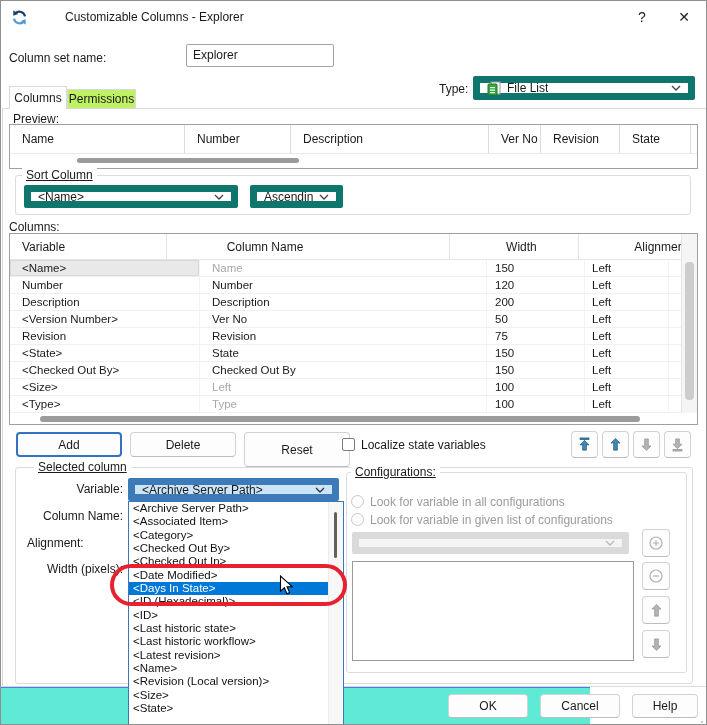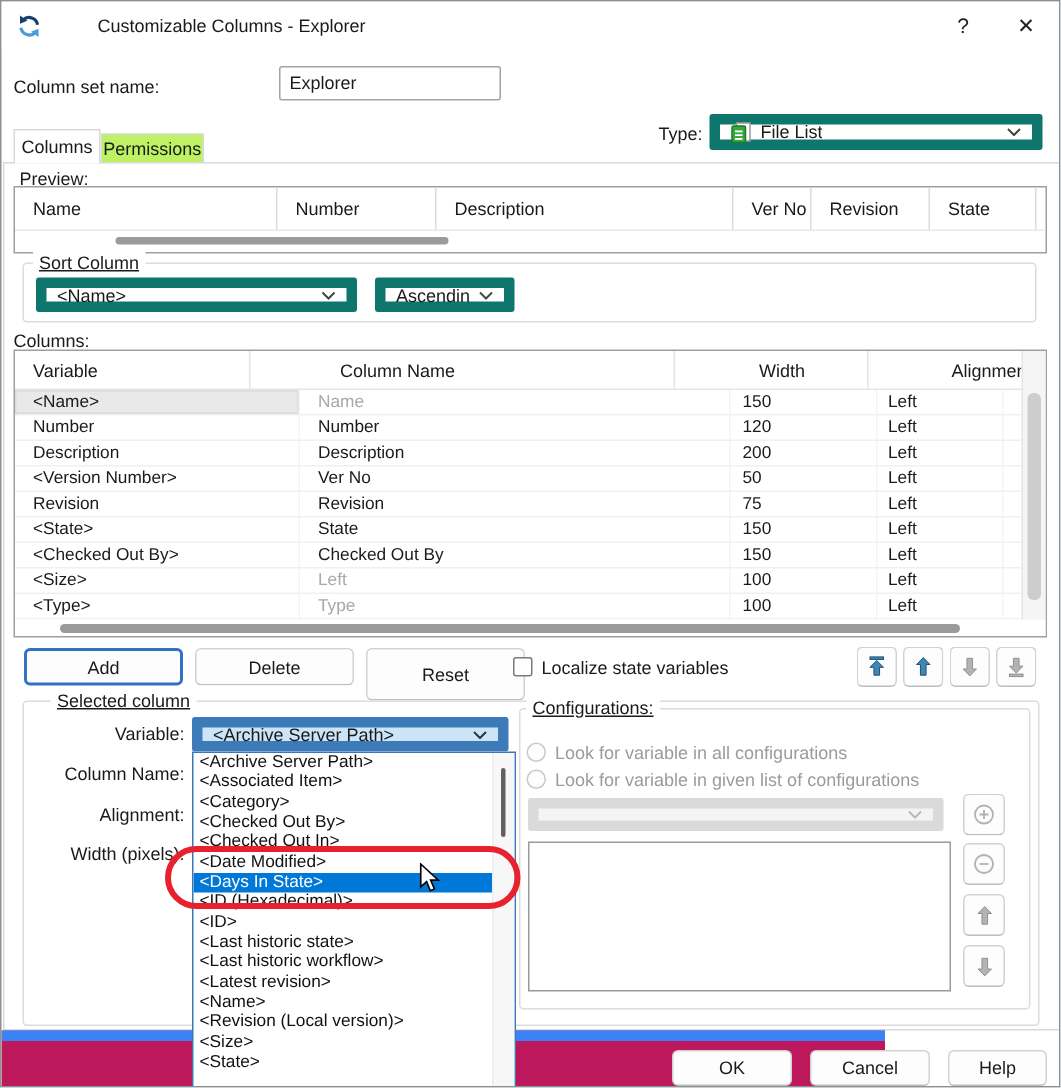--- a/index.html
+++ b/index.html
@@ -55,21 +55,21 @@
   .radio{position:absolute;width:13px;height:13px;border:1px solid #c9c9c9;border-radius:50%;background:#fdfdfd;}
   .dis-lbl{color:#9b9b9b;}
   .listbox{position:absolute;border:1px solid #9a9a9a;background:#fff;}
   
   .dd{position:absolute;left:127px;top:500px;width:216px;height:225px;background:#fff;border:1px solid #3a76b9;overflow:hidden;z-index:45;padding-right:15px;}
   .dd-item{height:13.35px;line-height:13.4px;font-size:11.5px;padding-left:4px;white-space:nowrap;color:#111;}
   .dd-item.hl{background:#0078d7;color:#fff;}
   .dd-track{position:absolute;right:0;top:0;width:15px;height:100%;background:#f7f7f7;border-left:1px solid #ececec;}
   .dd-thumb{position:absolute;right:6px;top:10px;width:3px;height:46px;background:#606060;border-radius:2px;}
   
-  .footer{position:absolute;left:0;top:686px;width:589px;height:39px;background:#be185d;border-top:7px solid #3b82f6;}
+  .footer{position:absolute;left:0;top:686px;width:589px;height:39px;background:#5eead4;border-top:1px solid #3b82f6;}
   
   .ellipse{position:absolute;left:109px;top:563px;width:237px;height:42px;border:4px solid #e8212e;border-radius:21px;z-index:55;}
   .cursor{position:absolute;left:278px;top:574px;z-index:60;}
 </style>
 </head>
 <body>
 
 <div class="dialog">
 
   <div class="titlebar">
@@ -246,21 +246,21 @@
       <rect x="3.2" y="13.2" width="9.6" height="1.8" fill="#b3b3b3" stroke="#8f8f8f" stroke-width="0.7"></rect>
       <path d="M8 12.5 L3.2 7.6 H6 V2 H10 V7.6 H12.8 Z" fill="#b3b3b3" stroke="#8f8f8f" stroke-width="0.7"></path>
     </svg>
   </div>
 
   <div class="group" style="left:14px;top:466px;width:678px;height:217px;">
     <span class="legend" style="left:18px;">Selected column</span>
   </div>
   <span class="lbl abs" style="left:26px;top:481px;width:96px;text-align:right;">Variable:</span>
   <span class="lbl abs" style="left:26px;top:508px;width:96px;text-align:right;">Column Name:</span>
-  <span class="lbl abs" style="left:26px;top:535px;width:96px;text-align:right;">Alignment:</span>
+  <span class="lbl abs" style="left:26px;top:535px;width:96px;text-align:left;">Alignment:</span>
   <span class="lbl abs" style="left:26px;top:561px;width:96px;text-align:right;">Width (pixels):</span>
 
   <div class="combo open abs" style="left:127px;top:477px;width:211px;height:23px;">
     <span class="val">&lt;Archive Server Path&gt;</span>
     <span class="chev">
       <svg width="10" height="6" viewBox="0 0 10 6">
           <path d="M1 1 L5 5 L9 1" stroke="#333" stroke-width="1.3" fill="none"></path>
         </svg>
     </span>
   </div>

